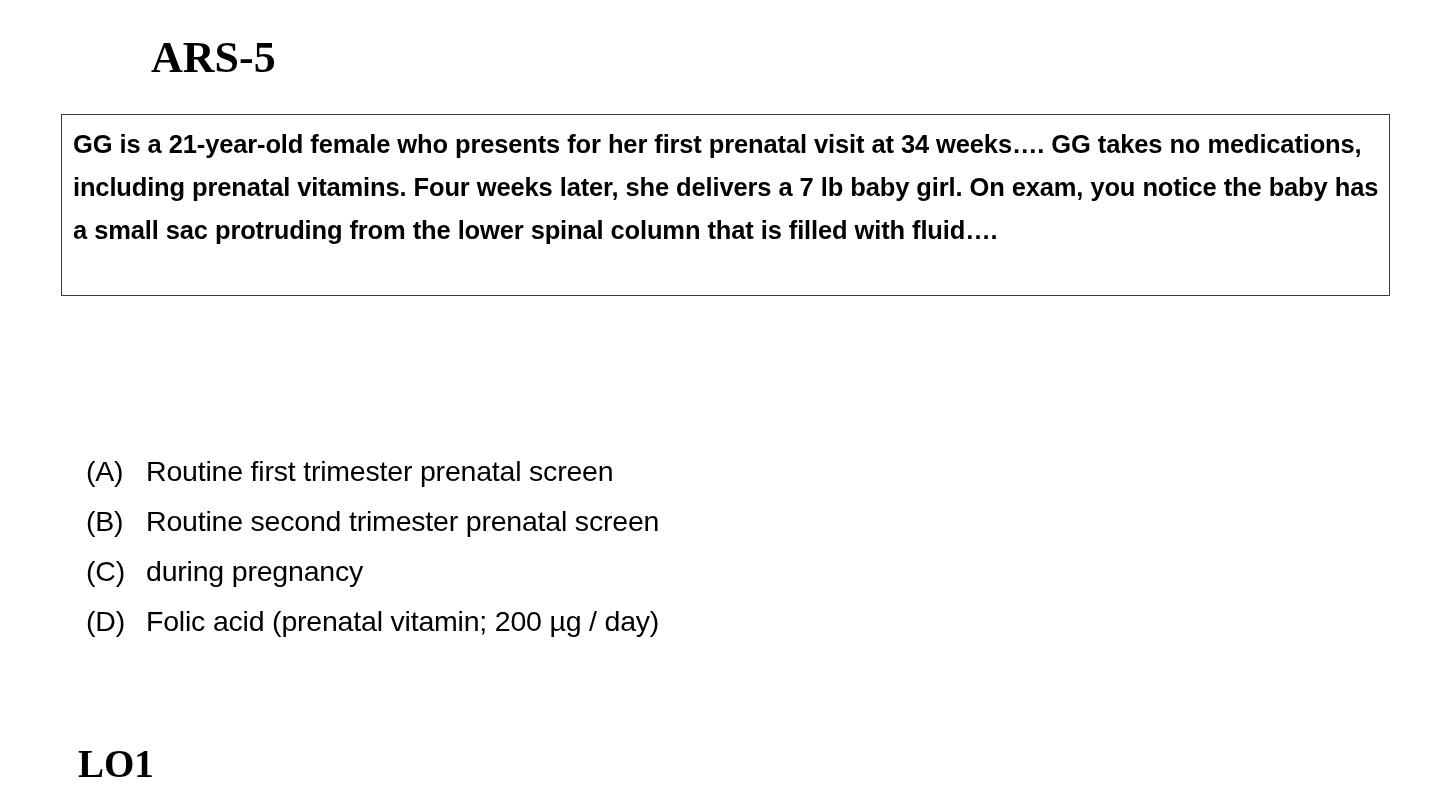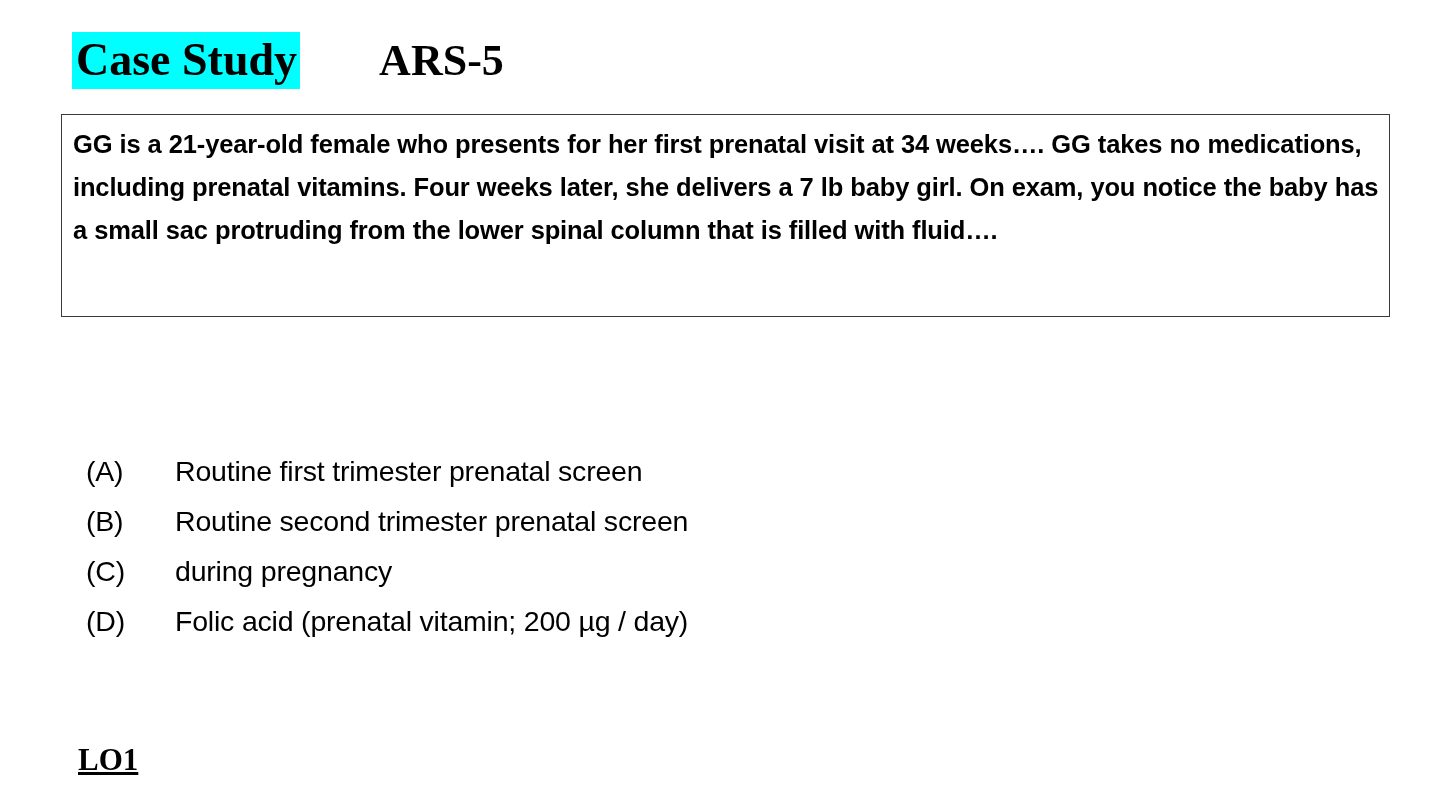--- a/index.html
+++ b/index.html
@@ -49,21 +49,21 @@
     color: #000000;
     margin-left: 79px;
   }
 
   
   .case-box {
     position: absolute;
     left: 61px;
     top: 114px;
     width: 1329px;
-    height: 203px;
+    height: 182px;
     box-sizing: border-box;
     border: 1.5px solid #3a3a3a;
     background: #ffffff;
     padding: 8px 10px 6px 11px;
   }
   .case-text {
     font-family: "Liberation Sans", sans-serif;
     font-weight: bold;
     font-size: 25.5px;
     line-height: 43px;
@@ -105,46 +105,43 @@
     line-height: 50px;
     color: #000000;
     letter-spacing: -0.2px;
   }
   .option-label {
     width: 60px;
     flex: 0 0 60px;
   }
   .option-text {
     flex: 1 1 auto;
-    margin-left: 29px;
   }
   .option-text .cont {
     display: block;
   }
 
   
   .lo-tag {
     position: absolute;
     left: 78px;
     top: 744px;
     font-family: "Liberation Serif", serif;
     font-weight: bold;
-    font-size: 31px;
+    font-size: 39px;
     line-height: 1.0;
     color: #000000;
-    text-decoration: underline;
   }
 </style>
 </head>
 <body>
 
 <div class="slide">
 
   <div class="title-row">
-    <span class="title-main">Case Study</span>
     <span class="title-sub">ARS-5</span>
   </div>
 
   <div class="case-box">
     <div class="case-text">GG is a 21-year-old female who presents for her first prenatal visit at 34 weeks…. GG takes no medications, including prenatal vitamins. Four weeks later, she delivers a 7 lb baby girl. On exam, you notice the baby has a small sac protruding from the lower spinal column that is filled with fluid….</div>
   </div>
 
 
   <div class="options">
 

